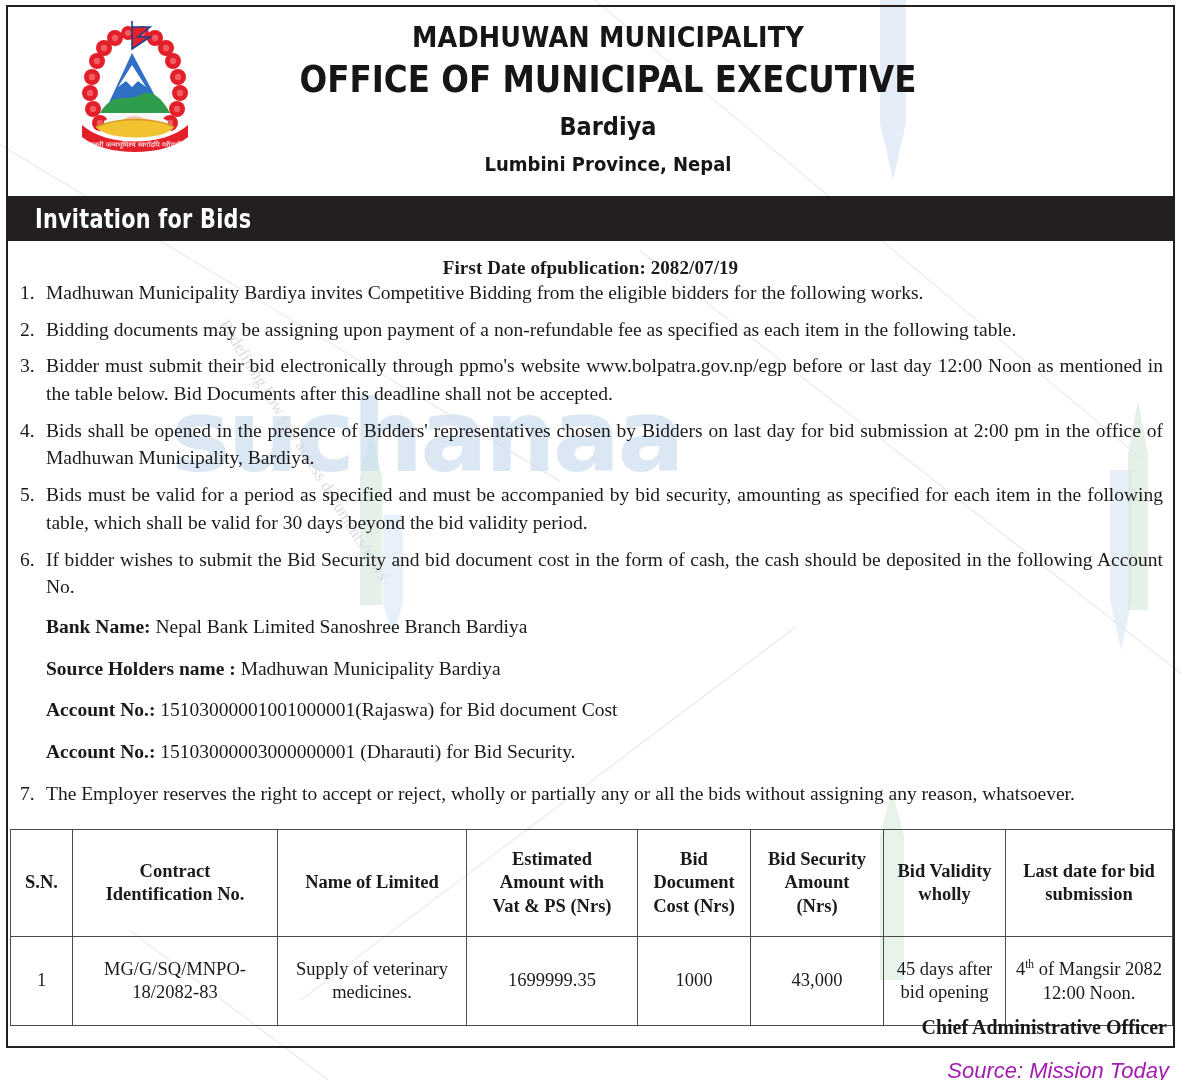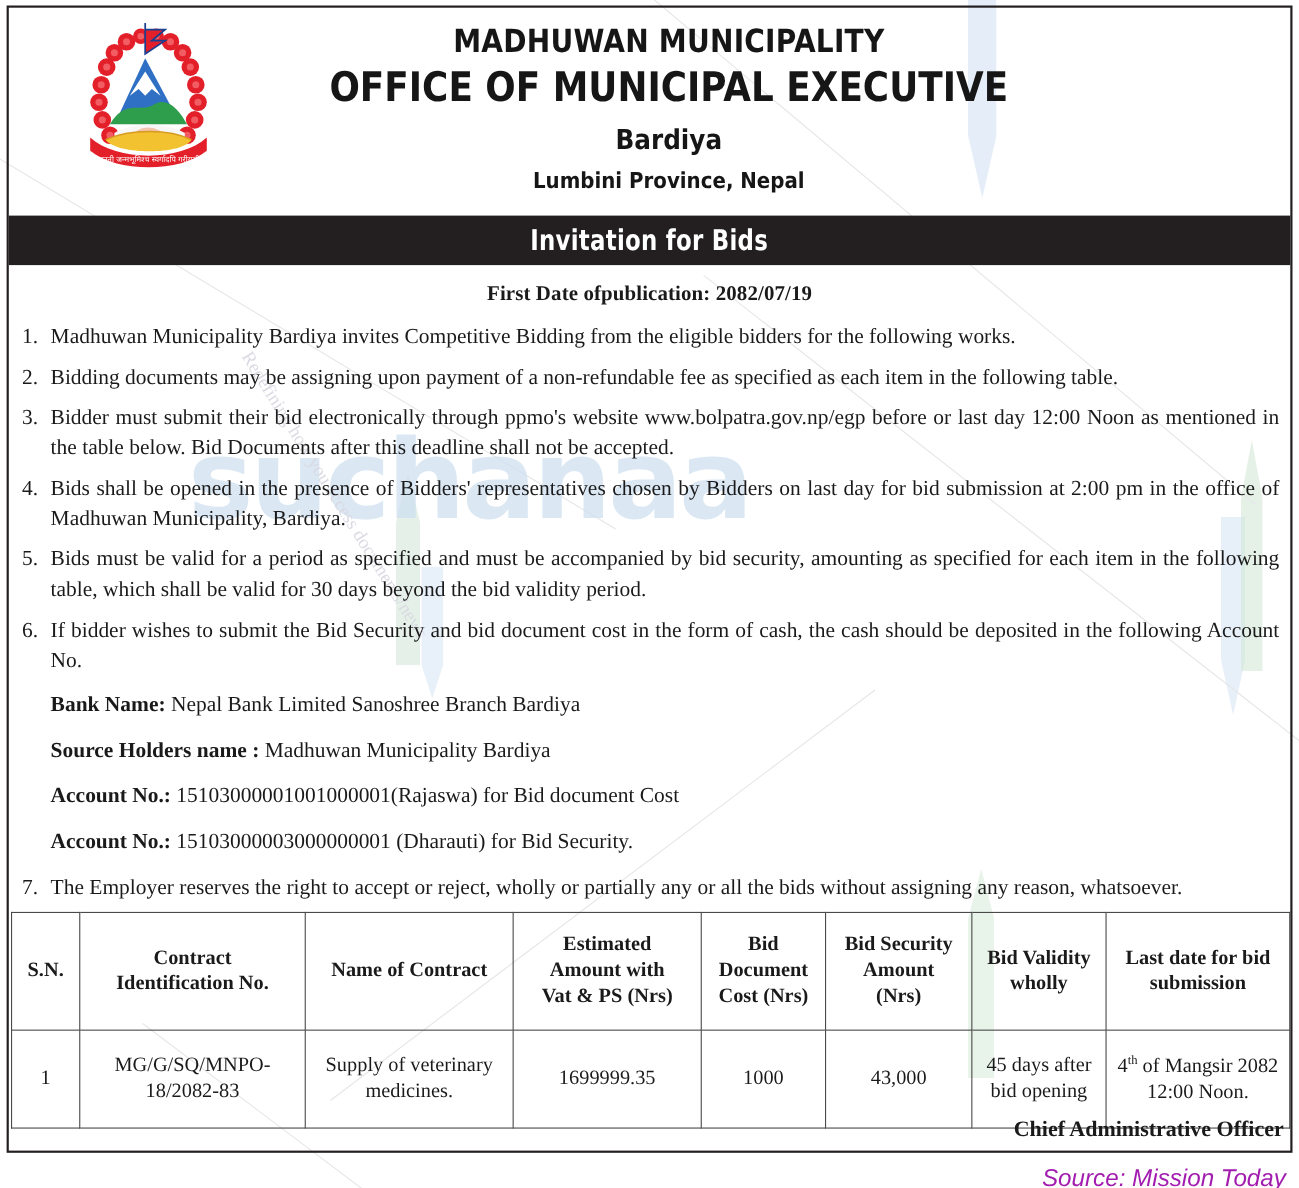--- a/index.html
+++ b/index.html
@@ -179,21 +179,20 @@
 
   
   .banner {
     position: absolute;
     left: 8px; top: 196px;
     width: 1165px; height: 45px;
     background: #231f20;
     color: #ffffff;
     display: flex;
     align-items: center;
-    justify-content: center;
     z-index: 3;
   }
   .banner-text {
     font-family: "DejaVu Sans", sans-serif;
     font-weight: 700;
     font-size: 26px;
     letter-spacing: .3px;
     transform: scaleX(.8);
     color: #ffffff;
   }
@@ -205,21 +204,20 @@
     width: 1165px;
     z-index: 3;
     box-sizing: border-box;
     padding: 0 10px;
   }
   .pubdate {
     text-align: center;
     font-weight: 700;
     font-size: 19px;
     margin-top: 16px;
-    margin-bottom: 14px;
     letter-spacing: .1px;
   }
   ol.clauses {
     margin: 0;
     padding: 0;
     list-style: none;
     font-size: 19.5px;
     line-height: 1.42;
   }
   ol.clauses > li {
@@ -442,21 +440,21 @@
     <thead>
       <tr id="bids-head-row">
           <th>
             <div>S.N.</div>
           </th>
           <th>
             <div>Contract</div>
             <div>Identification No.</div>
           </th>
           <th>
-            <div>Name of Contract</div>
+            <div>Name of Limited</div>
           </th>
           <th>
             <div>Estimated</div>
             <div>Amount with</div>
             <div>Vat &amp; PS (Nrs)</div>
           </th>
           <th>
             <div>Bid</div>
             <div>Document</div>
             <div>Cost (Nrs)</div>

